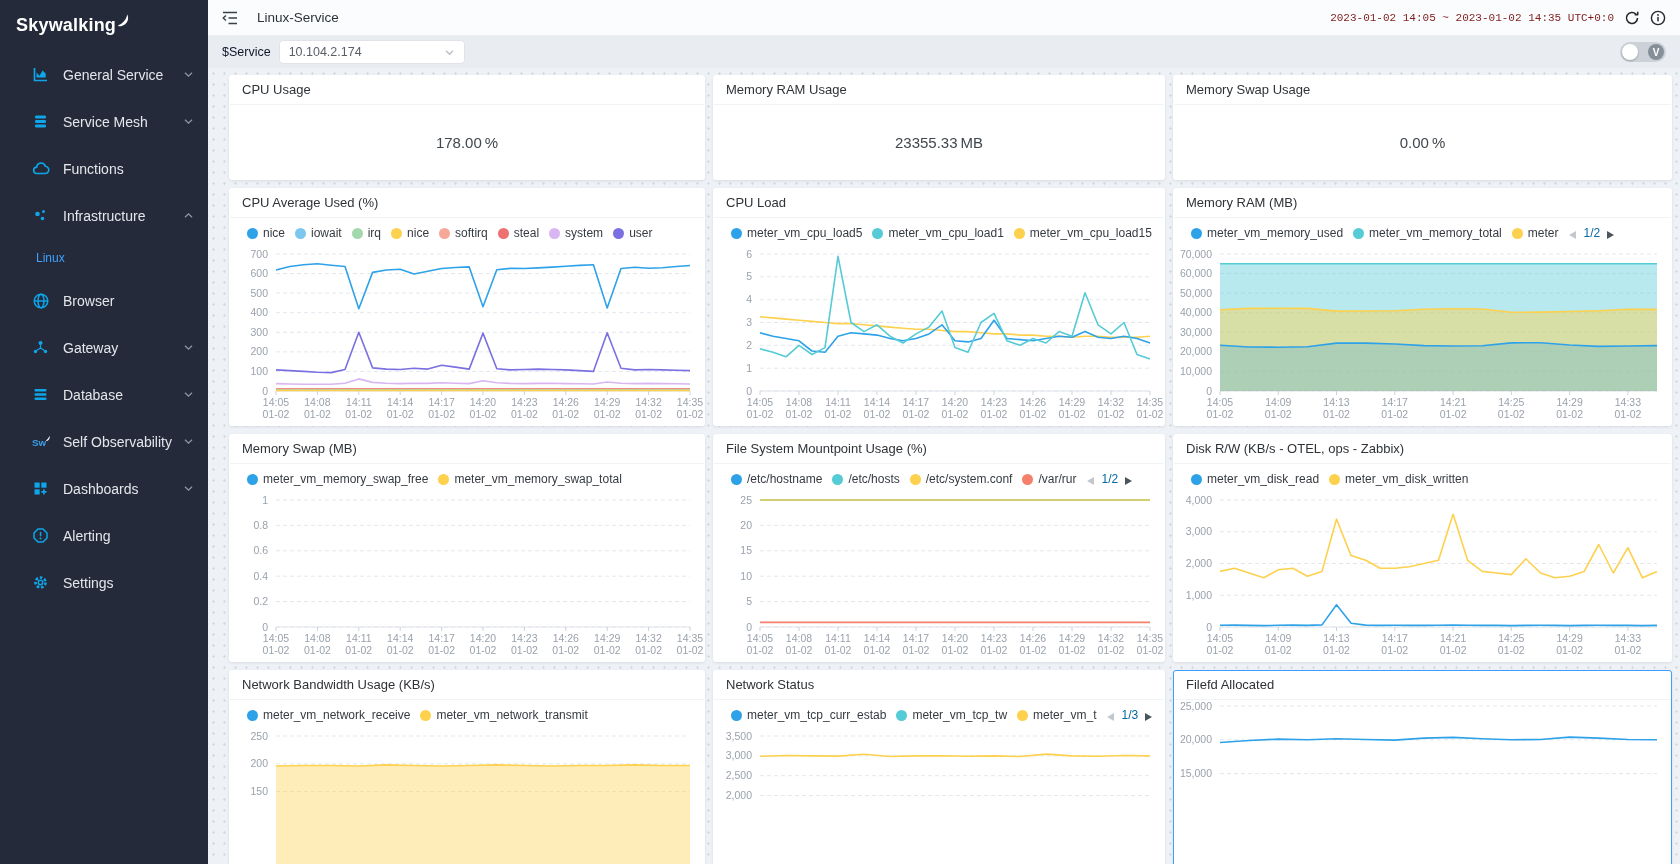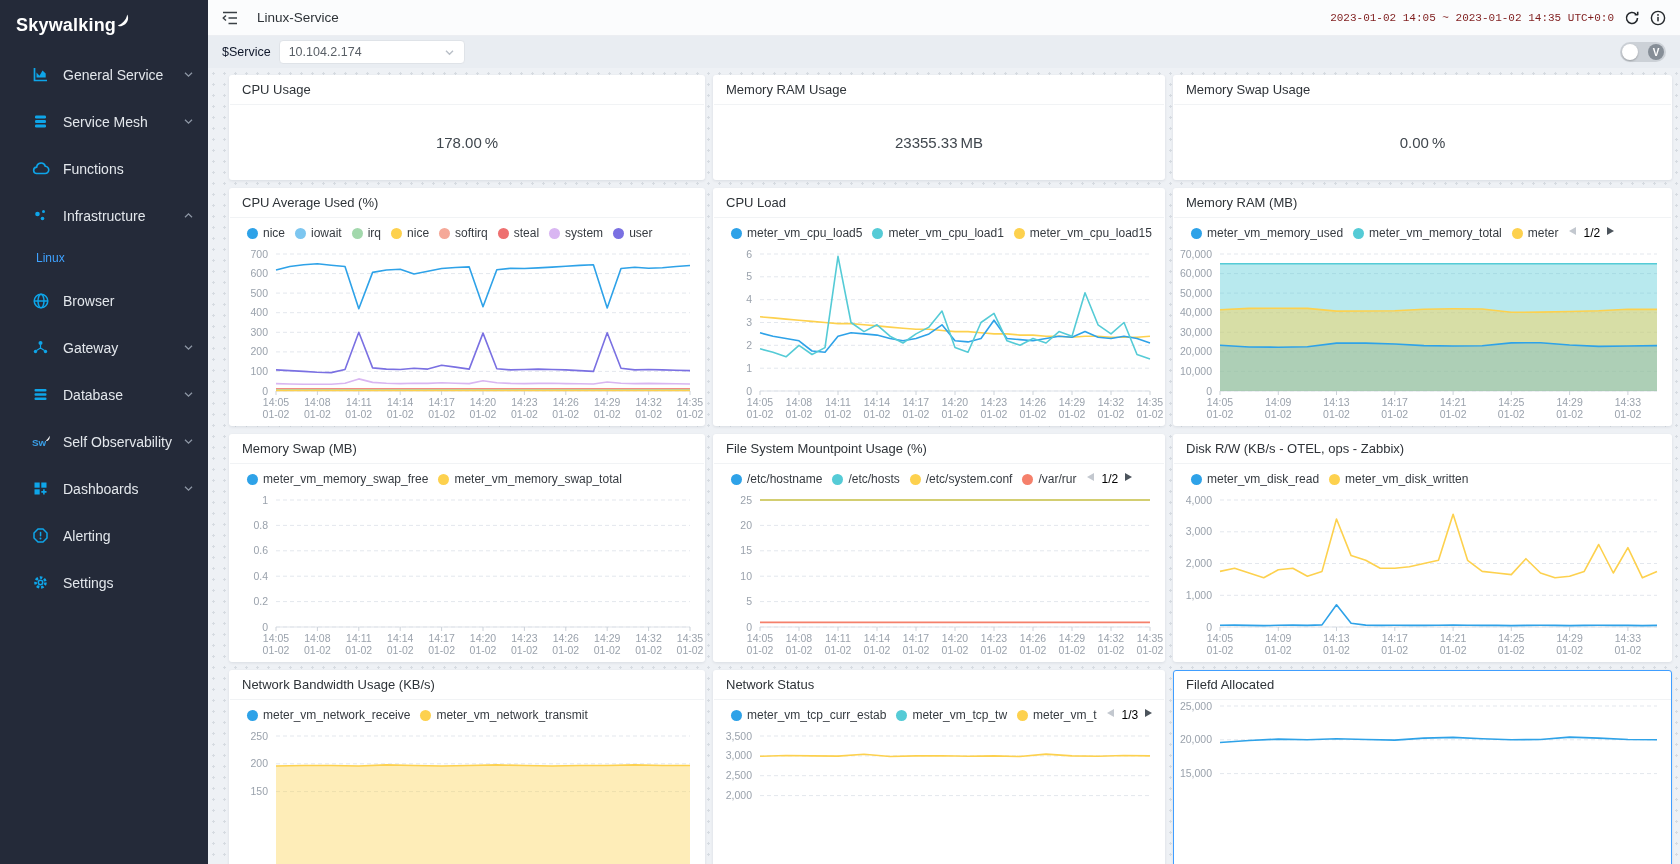--- a/index.html
+++ b/index.html
@@ -37,21 +37,21 @@
   .content { flex:1; min-height:0; padding:7px 8px 0 21px; display:grid; grid-template-columns:476px 452px 1fr; grid-template-rows:105px 238px 228px 240px; gap:8px; overflow:hidden;
     background-image:radial-gradient(#d6dbe1 1px, transparent 1.2px); background-size:11px 11px; }
   .card { background:#fff; border-radius:3px; box-shadow:0 1px 3px rgba(0,21,41,.09); display:flex; flex-direction:column; overflow:hidden; border:1px solid transparent; }
   .card.selected { border:1px solid #409eff; }
   .card-h { height:29px; line-height:28px; padding:0 12px; font-size:13px; color:#2e3338; border-bottom:1px solid #f1f3f5; flex:none; white-space:nowrap; overflow:hidden; }
   .vwrap { flex:1; display:flex; align-items:center; justify-content:center; font-size:15px; color:#40474e; }
   .vunit { margin-left:3px; }
   .legend { height:30px; flex:none; display:flex; align-items:center; padding-left:17px; gap:10px; font-size:12px; color:#363b41; overflow:hidden; white-space:nowrap; }
   .legend .li { display:flex; align-items:center; gap:5px; cursor:pointer; flex:none; }
   .dot { width:11px; height:11px; border-radius:50%; flex:none; }
-  .pager { display:flex; align-items:flex-start; gap:6px; font-size:12px; color:#000000; flex:none; }
+  .pager { display:flex; align-items:flex-end; gap:6px; font-size:12px; color:#0369a1; flex:none; }
   .chart { flex:1; min-height:0; }
   .chart svg text { font-family:"Liberation Sans",sans-serif; font-size:10.5px; fill:#9aa2ac; }
 </style>
 </head>
 <body>
 
 <div class="app">
 
   <aside class="sidebar">
     <div class="logo">

